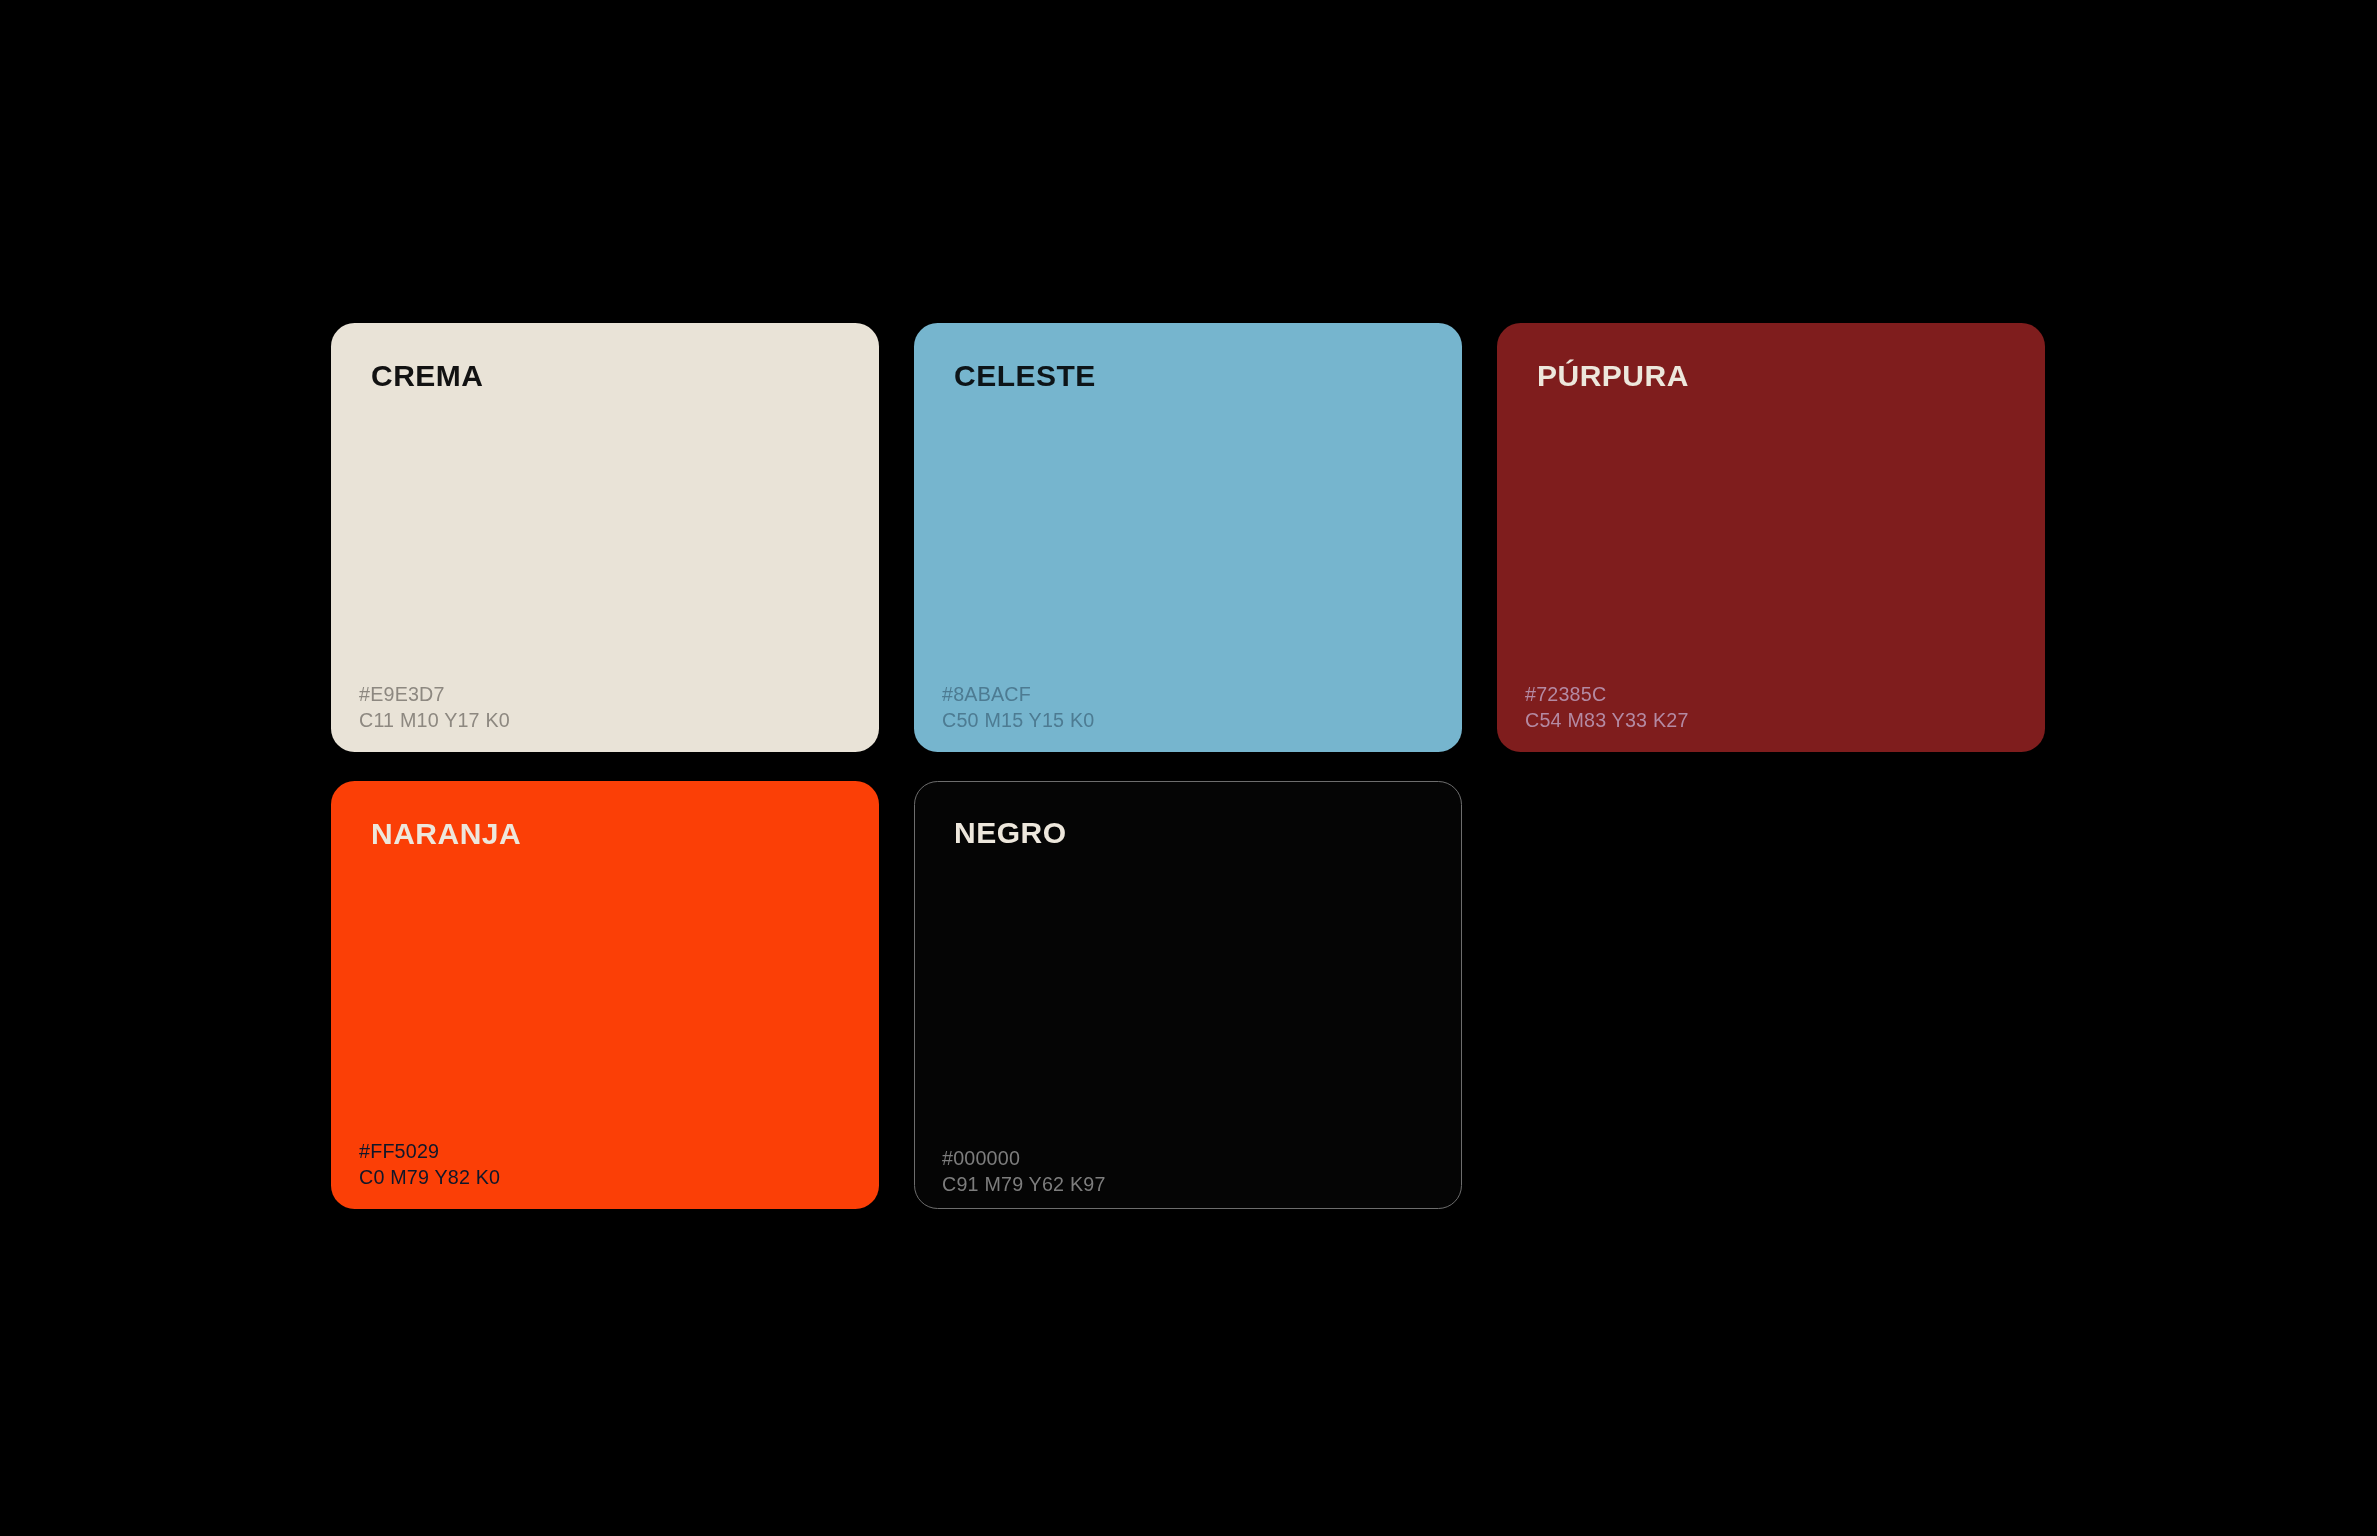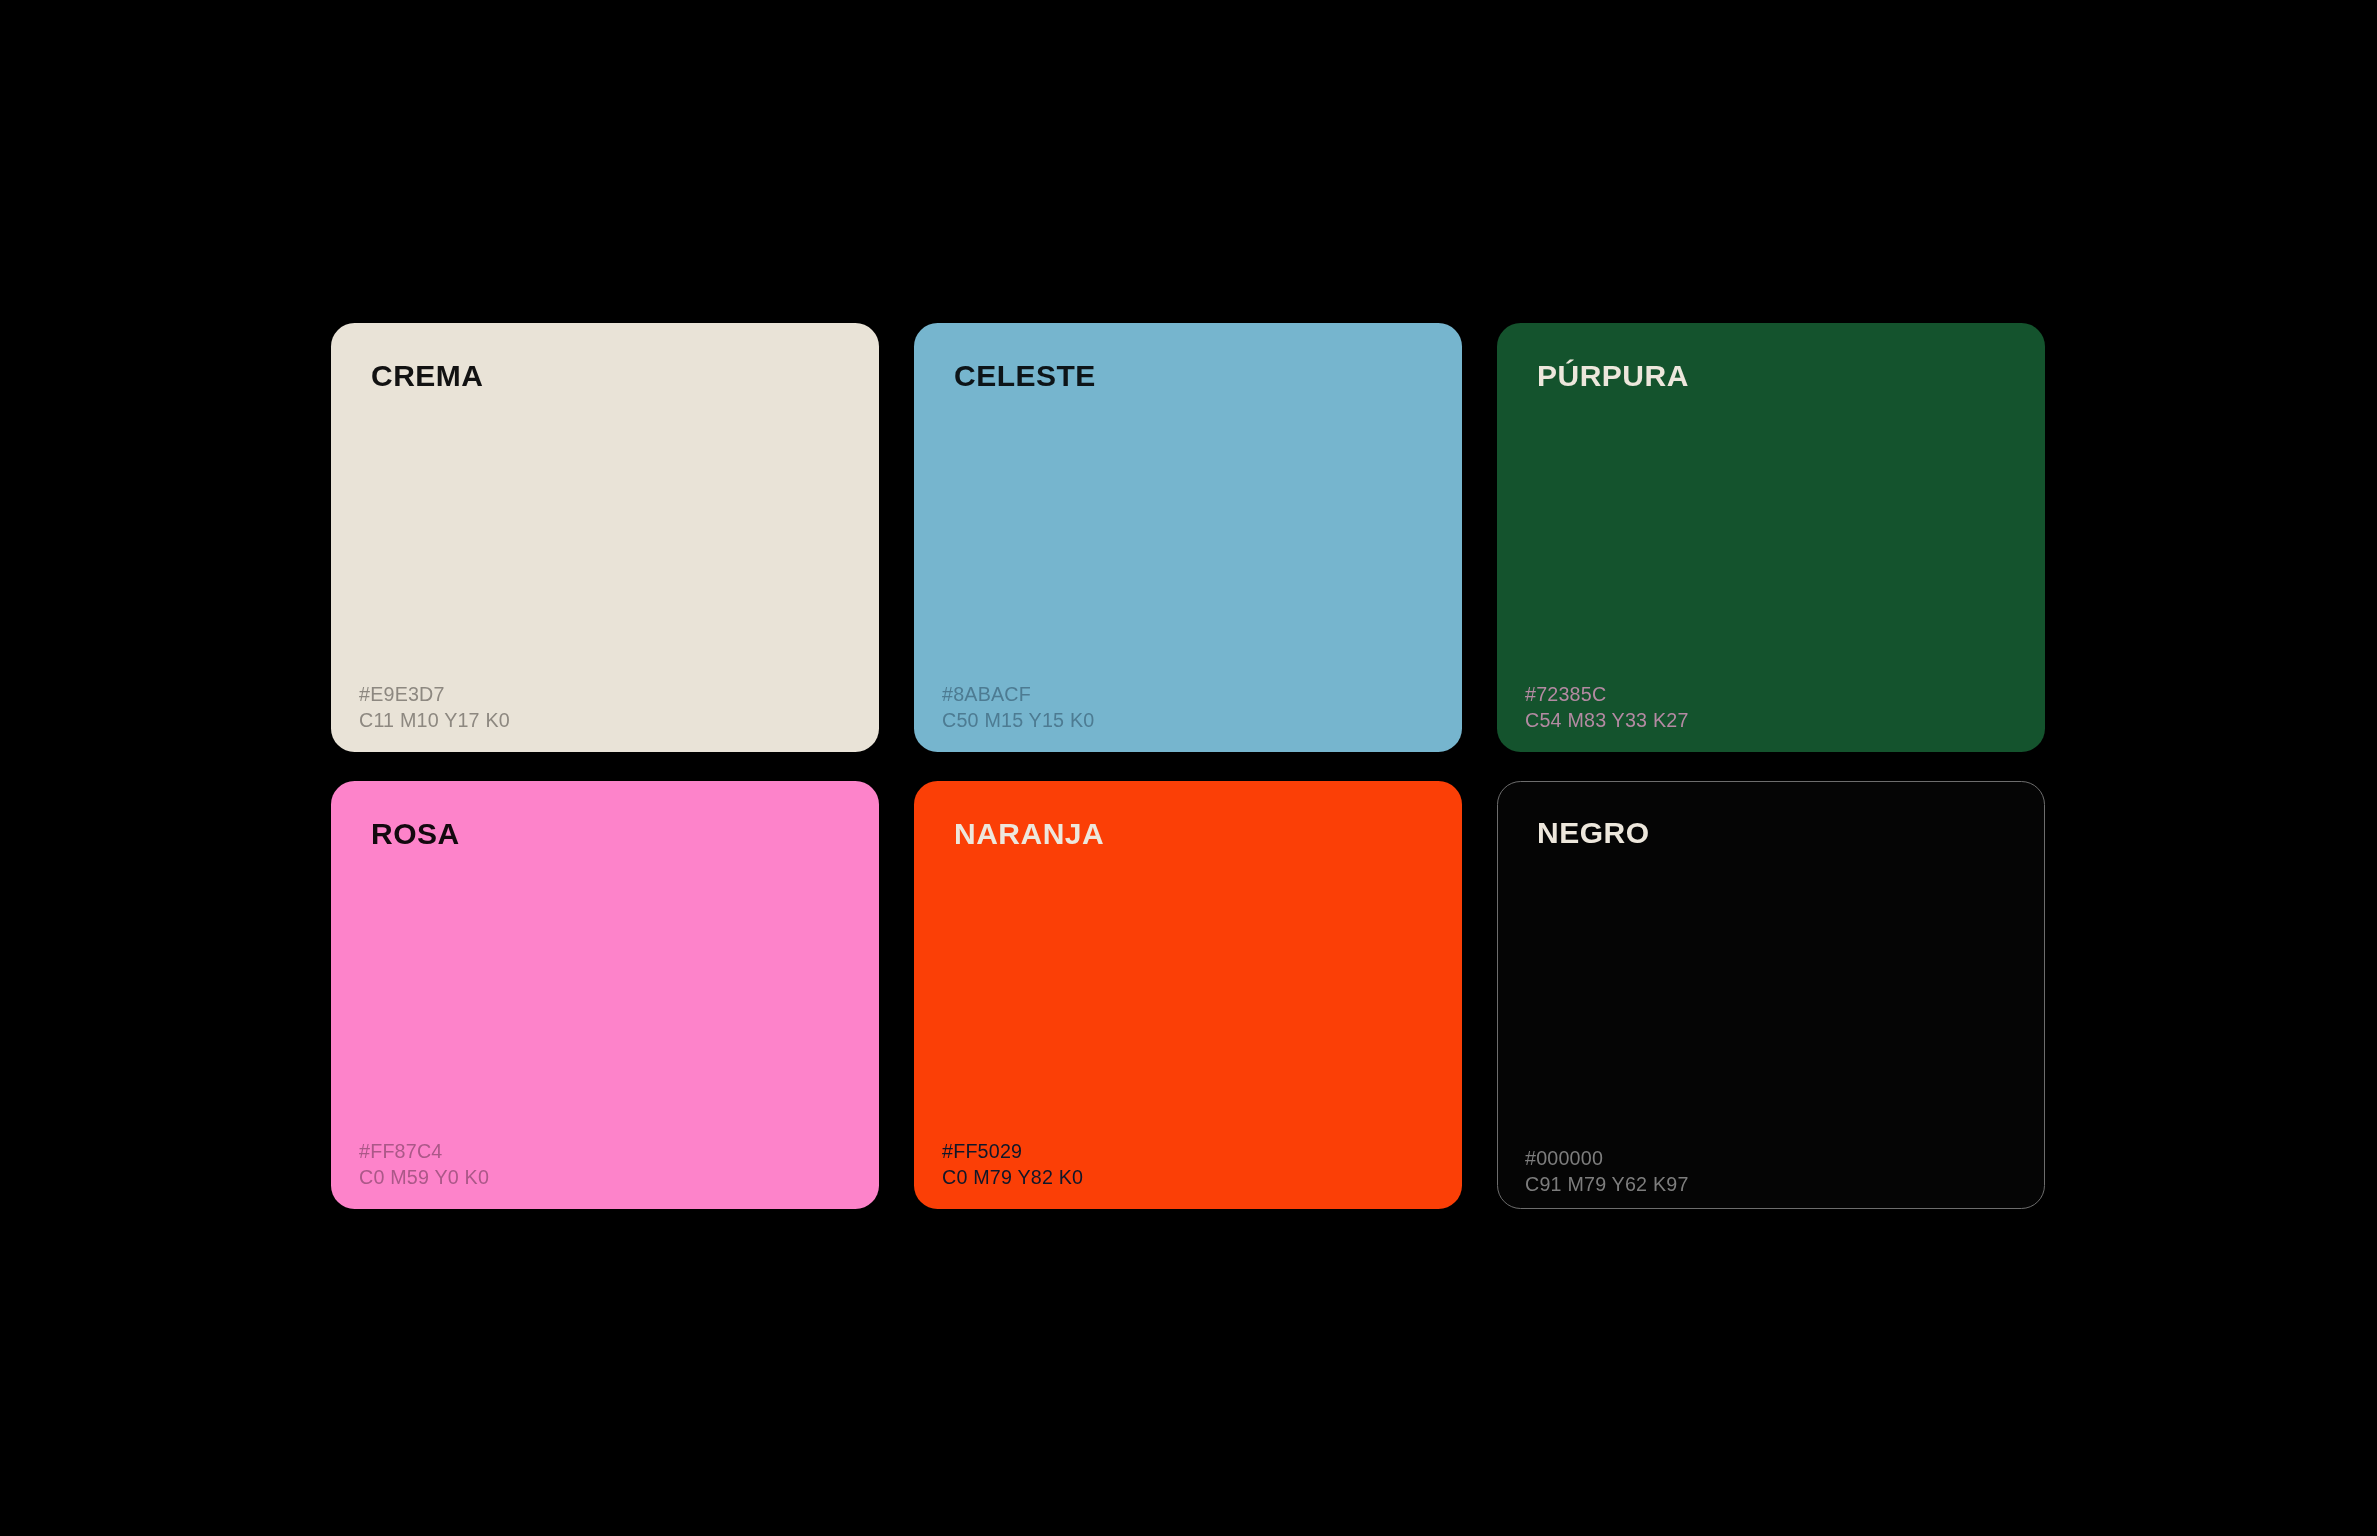--- a/index.html
+++ b/index.html
@@ -88,32 +88,25 @@
         <span class="code-line">C11 M10 Y17 K0</span>
       </div>
     </div>
     <div class="swatch-card" style="background: rgb(118, 181, 206);">
       <div class="swatch-name" style="color: rgb(13, 20, 24);">CELESTE</div>
       <div class="swatch-codes" style="color: rgb(77, 123, 146);">
         <span class="code-line">#8ABACF</span>
         <span class="code-line">C50 M15 Y15 K0</span>
       </div>
     </div>
-    <div class="swatch-card" style="background: #14532d;">
+    <div class="swatch-card" style="background: #7f1d1d;">
       <div class="swatch-name" style="color: rgb(237, 231, 220);">PÚRPURA</div>
       <div class="swatch-codes" style="color: rgb(180, 138, 163);">
         <span class="code-line">#72385C</span>
         <span class="code-line">C54 M83 Y33 K27</span>
-      </div>
-    </div>
-    <div class="swatch-card" style="background: rgb(253, 131, 202);">
-      <div class="swatch-name" style="color: rgb(19, 9, 15);">ROSA</div>
-      <div class="swatch-codes" style="color: rgb(171, 88, 136);">
-        <span class="code-line">#FF87C4</span>
-        <span class="code-line">C0 M59 Y0 K0</span>
       </div>
     </div>
     <div class="swatch-card" style="background: rgb(251, 63, 6);">
       <div class="swatch-name" style="color: rgb(237, 231, 220);">NARANJA</div>
       <div class="swatch-codes" style="color: #0f172a;">
         <span class="code-line">#FF5029</span>
         <span class="code-line">C0 M79 Y82 K0</span>
       </div>
     </div>
     <div class="swatch-card bordered" style="background: rgb(5, 5, 5);">

